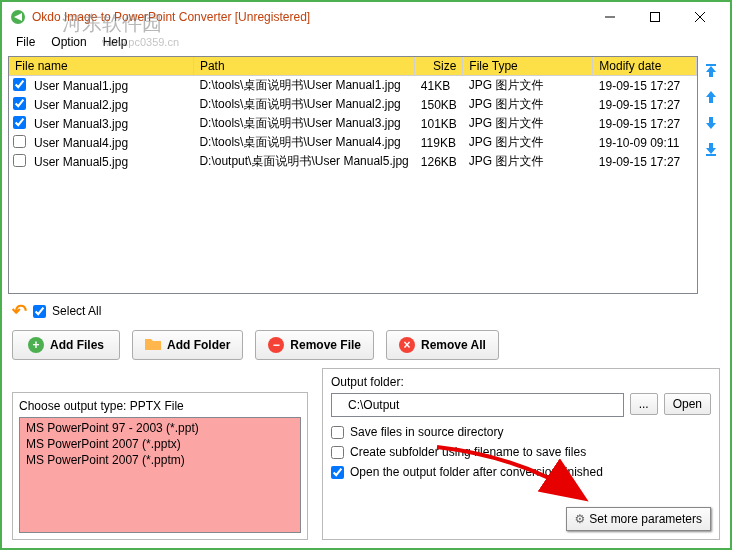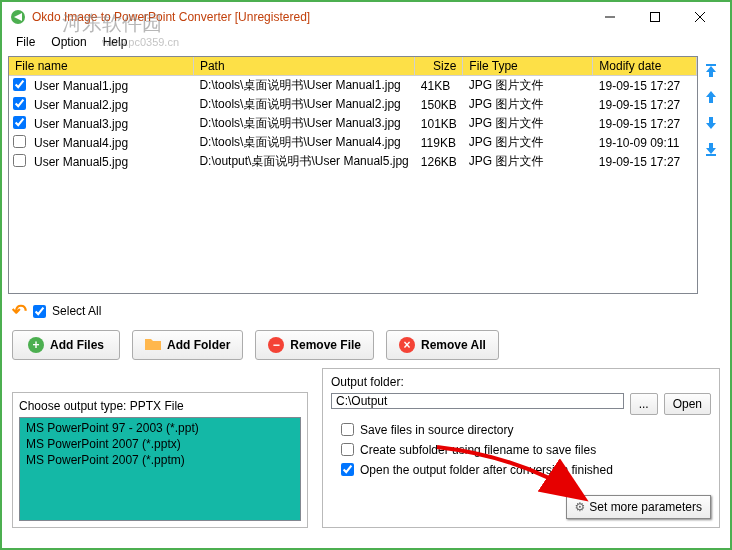--- a/index.html
+++ b/index.html
@@ -36,29 +36,29 @@
     .button-row { display: flex; padding: 4px 10px 8px 10px; gap: 12px; }
     .btn { display: inline-flex; align-items: center; justify-content: center; gap: 6px; height: 30px; padding: 0 12px; background: linear-gradient(#fdfdfd, #ececec); border: 1px solid #acacac; border-radius: 3px; font-size: 12px; font-weight: bold; cursor: pointer; min-width: 108px; }
     .btn-convert { min-width: 150px; margin-left: auto; }
     .icon-circle { width: 16px; height: 16px; border-radius: 50%; display: inline-flex; align-items: center; justify-content: center; color: #fff; font-size: 12px; font-weight: bold; }
     .ic-green { background: #4CAF50; }
     .ic-red { background: #f44336; }
     
     .bottom-panel { display: flex; padding: 0 10px 10px 10px; gap: 14px; }
     .output-type-box { width: 296px; border: 1px solid #b9b9b9; padding: 6px 6px; margin-top: 24px; }
     .output-type-label { font-size: 12px; margin-bottom: 4px; }
-    .output-list { border: 1px solid #828790; background: #14b8a6; height: 104px; padding: 2px; }
+    .output-list { border: 1px solid #828790; background: #fca5a5; height: 116px; padding: 2px; }
     .output-list-item { padding: 1px 4px; font-size: 12px; }
     
     .output-settings { flex: 1; border: 1px solid #b9b9b9; padding: 6px 8px; position: relative; }
     .output-folder-label { font-size: 12px; margin-bottom: 4px; }
     .folder-row { display: flex; gap: 6px; margin-bottom: 8px; }
-    .folder-input { flex: 1; border: 1px solid #828790; padding: 2px 4px; height: 16px; font-size: 12px; }
+    .folder-input { flex: 1; border: 1px solid #828790; padding: 2px 16px; height: 24px; font-size: 12px; }
     .small-btn { height: 22px; padding: 0 8px; background: linear-gradient(#fdfdfd, #ececec); border: 1px solid #acacac; border-radius: 2px; font-size: 12px; cursor: pointer; }
-    .check-row { display: flex; gap: 6px; margin: 6px 10px; font-size: 12px; }
+    .check-row { display: flex; align-items: center; gap: 6px; margin: 6px 0; font-size: 12px; }
     .set-more-btn { position: absolute; right: 8px; bottom: 8px; height: 24px; padding: 0 8px; background: linear-gradient(#fdfdfd, #ececec); border: 1px solid #888; font-size: 12px; display: inline-flex; align-items: center; gap: 4px; box-shadow: 1px 1px 2px #888; }
     .gear { color: #666; font-size: 12px; }
     
     .watermark { position: absolute; top: 8px; left: 60px; opacity: 0.6; font-size: 20px; color: #888; pointer-events: none; }
     .watermark-url { position: absolute; top: 34px; left: 100px; opacity: 0.5; font-size: 11px; color: #888; pointer-events: none; }
     
     .red-arrow { position: absolute; pointer-events: none; }
     
     input[type=checkbox] { width: 13px; height: 13px; }
   </style>

